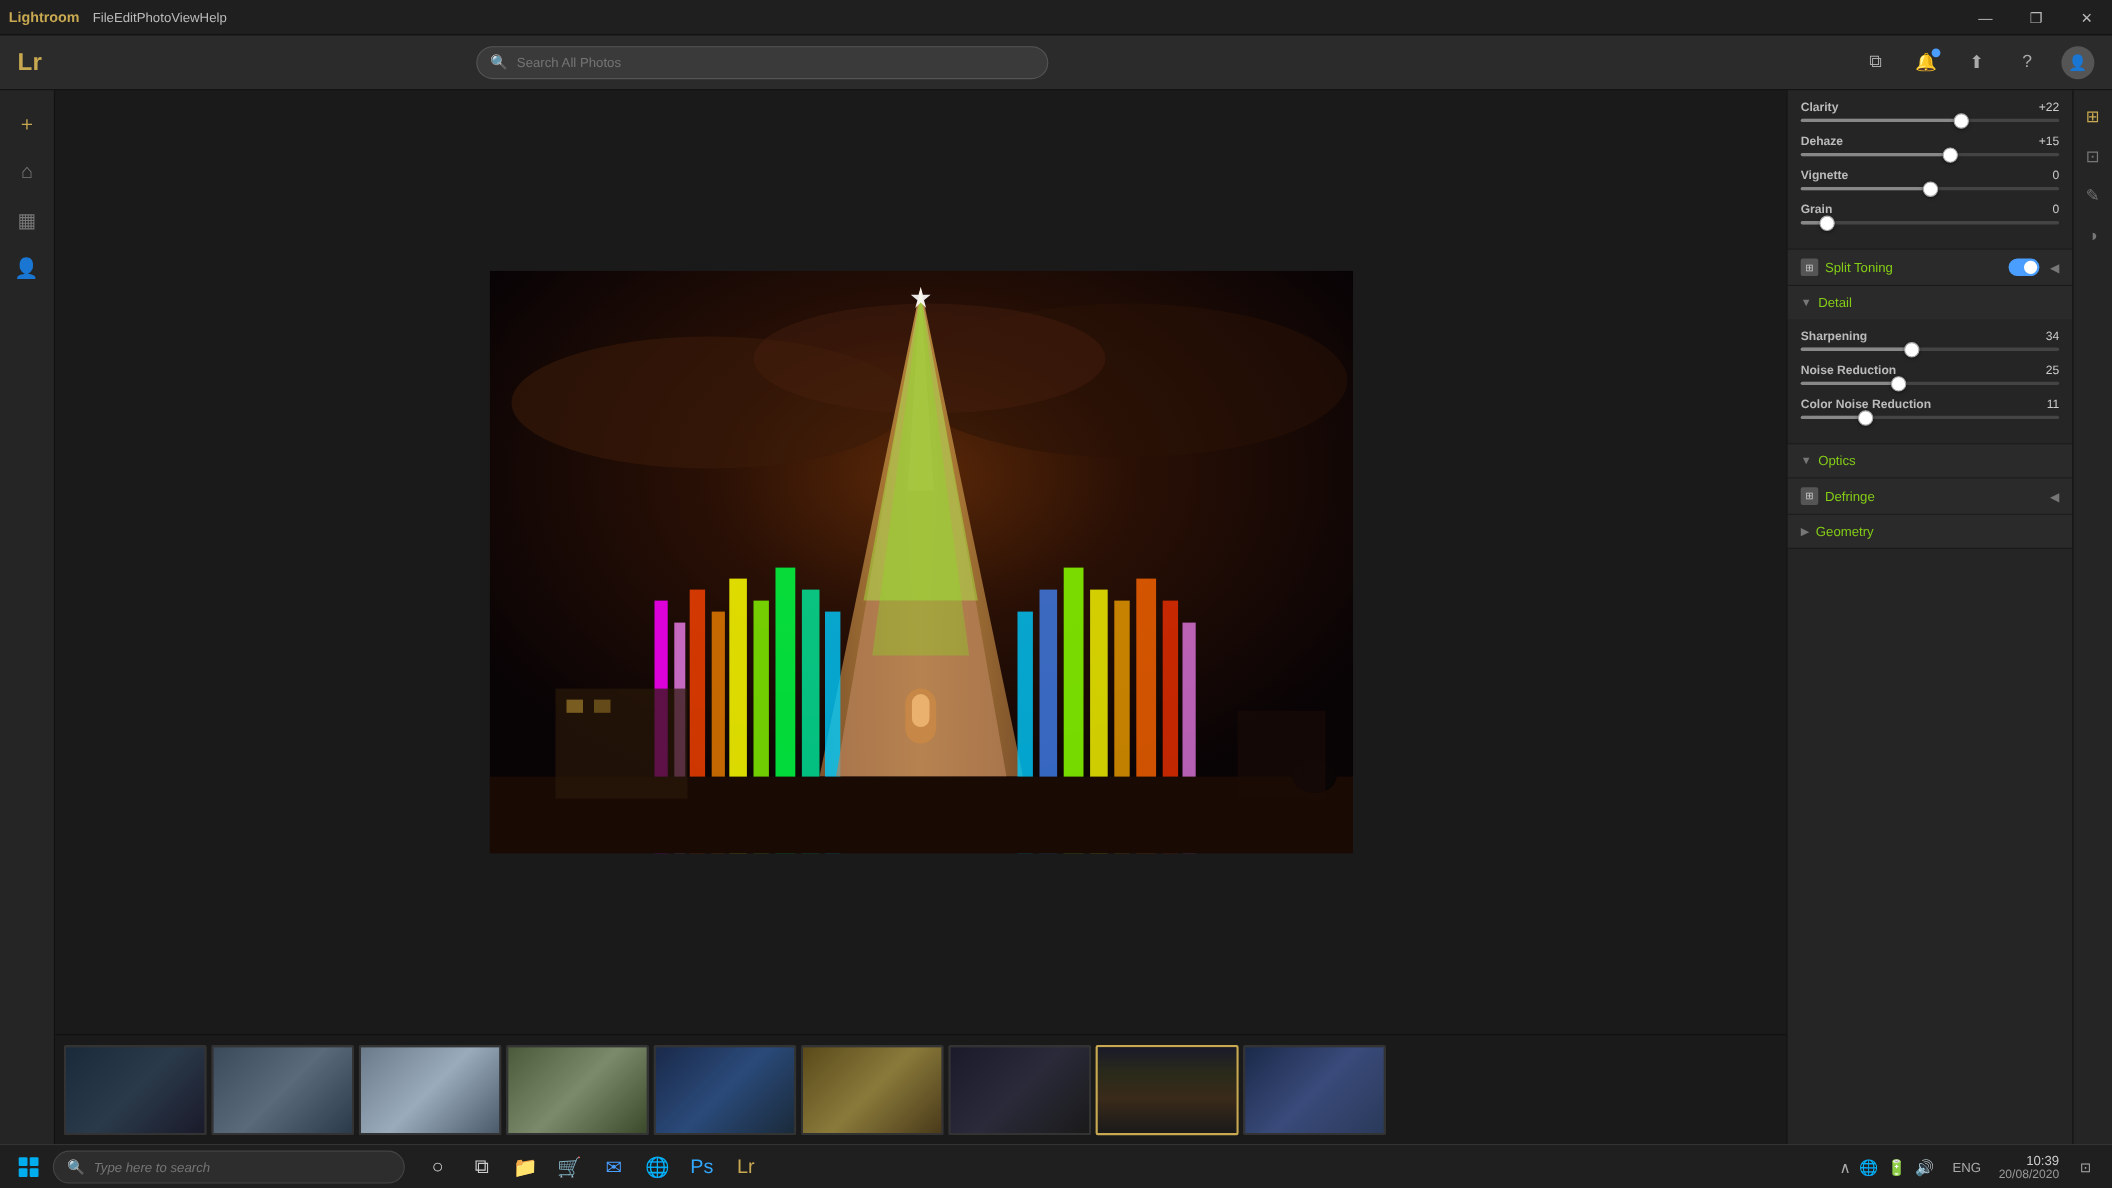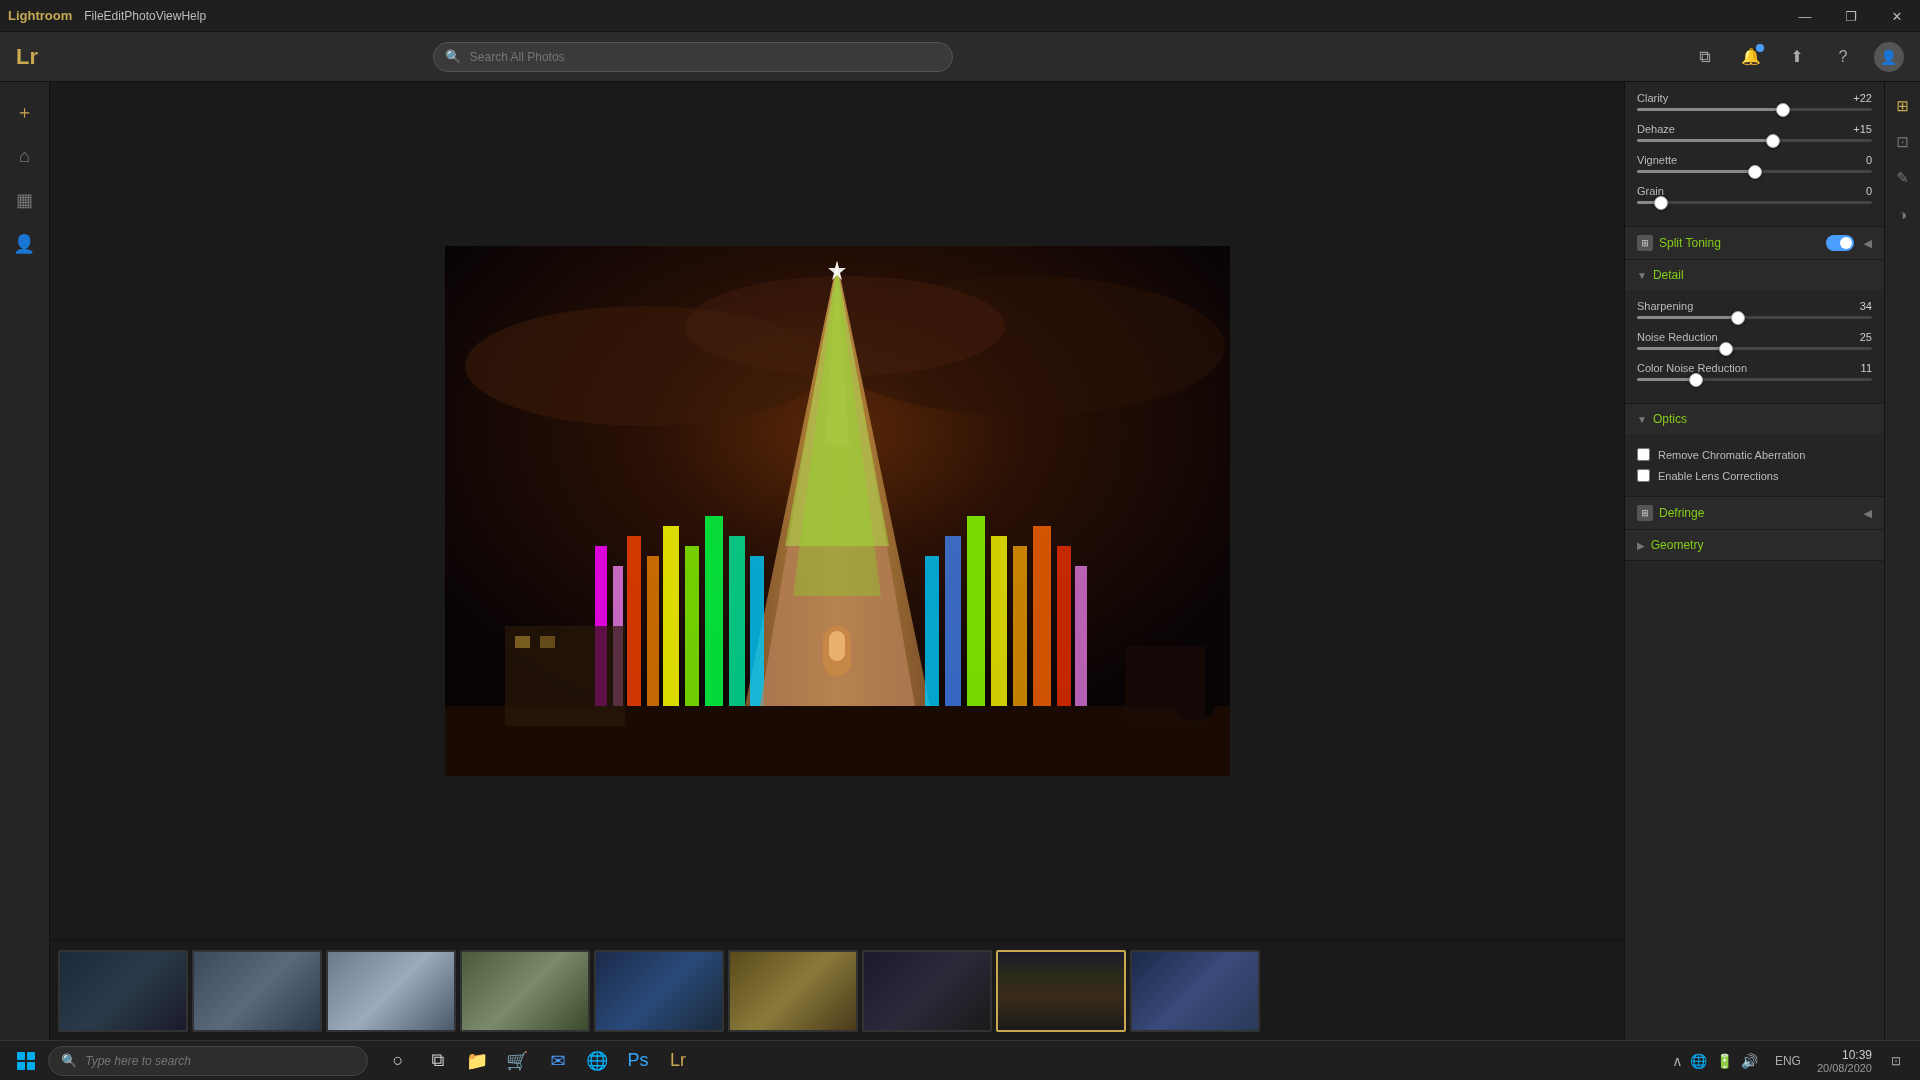--- a/index.html
+++ b/index.html
@@ -158,21 +158,21 @@
     .panel-header .toggle-btn.on::after { left: 14px; }
     .panel-header .reset-btn { color: #777; font-size: 11px; cursor: pointer; margin-left: 4px; }
 
     .panel-content { padding: 10px 12px; }
 
     
     .slider-row { margin-bottom: 12px; }
     .slider-label-row {
       display: flex; justify-content: space-between; margin-bottom: 4px;
     }
-    .slider-label { color: #bbb; font-size: 11px; }
+    .slider-label { color: #bbb; font-size: 11px; font-weight: bold; }
     .slider-value { color: #ccc; font-size: 11px; }
     .slider-track {
       position: relative; width: 100%; height: 3px; background: #444; border-radius: 2px; cursor: pointer;
     }
     .slider-fill { height: 100%; background: #888; border-radius: 2px; }
     .slider-thumb {
       position: absolute; top: 50%; transform: translate(-50%, -50%);
       width: 14px; height: 14px; background: #fff; border-radius: 50%;
       border: 1px solid #aaa; cursor: pointer; box-shadow: 0 1px 3px rgba(0,0,0,0.5);
     }
@@ -510,30 +510,20 @@
           </div>
         </div>
       </div>
     </div>
 
     <div class="panel-section">
       <div class="panel-header">
         <span class="chevron">▼</span>
         <span class="section-title">Optics</span>
       </div>
-      <div class="panel-content">
-        <div class="checkbox-row">
-          <input type="checkbox" id="rca" style="">
-          <label for="rca">Remove Chromatic Aberration</label>
-        </div>
-        <div class="checkbox-row">
-          <input type="checkbox" id="elc" style="">
-          <label for="elc">Enable Lens Corrections</label>
-        </div>
-      </div>
     </div>
 
     <div class="panel-section">
       <div class="panel-header">
         <div class="section-icon">⊞</div>
         <span class="section-title">Defringe</span>
         <span class="reset-btn">◀</span>
       </div>
     </div>
 

